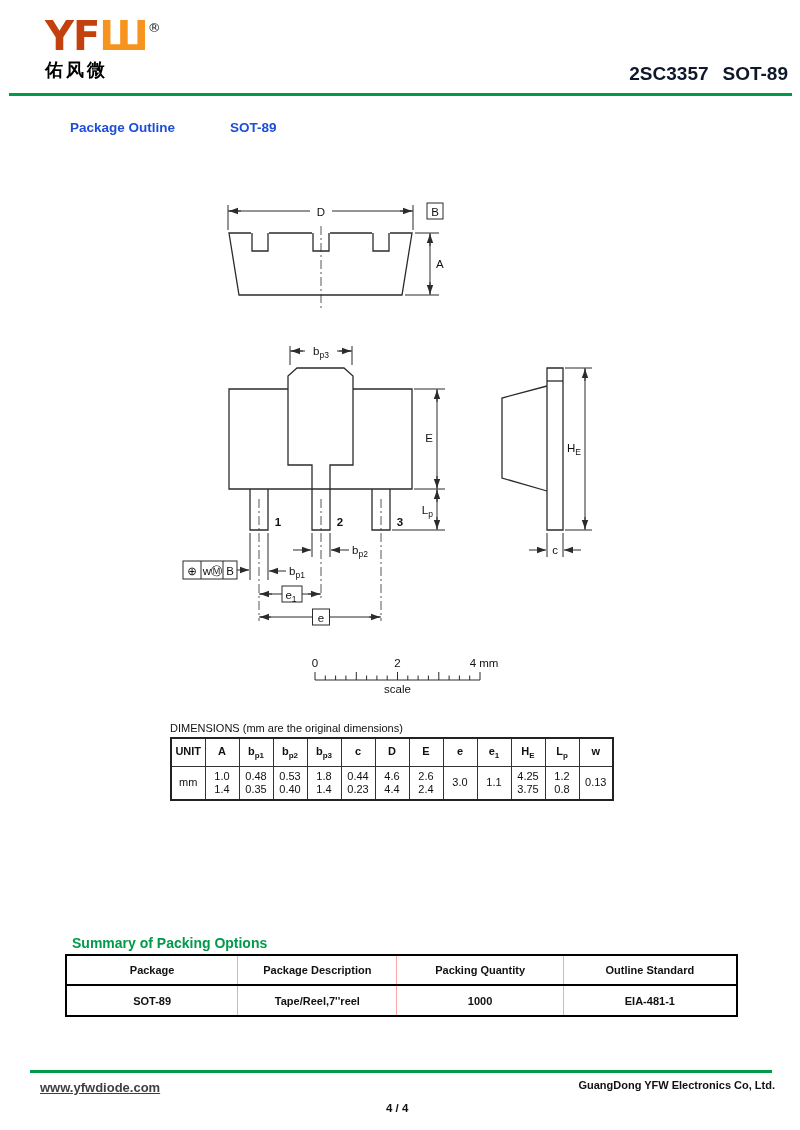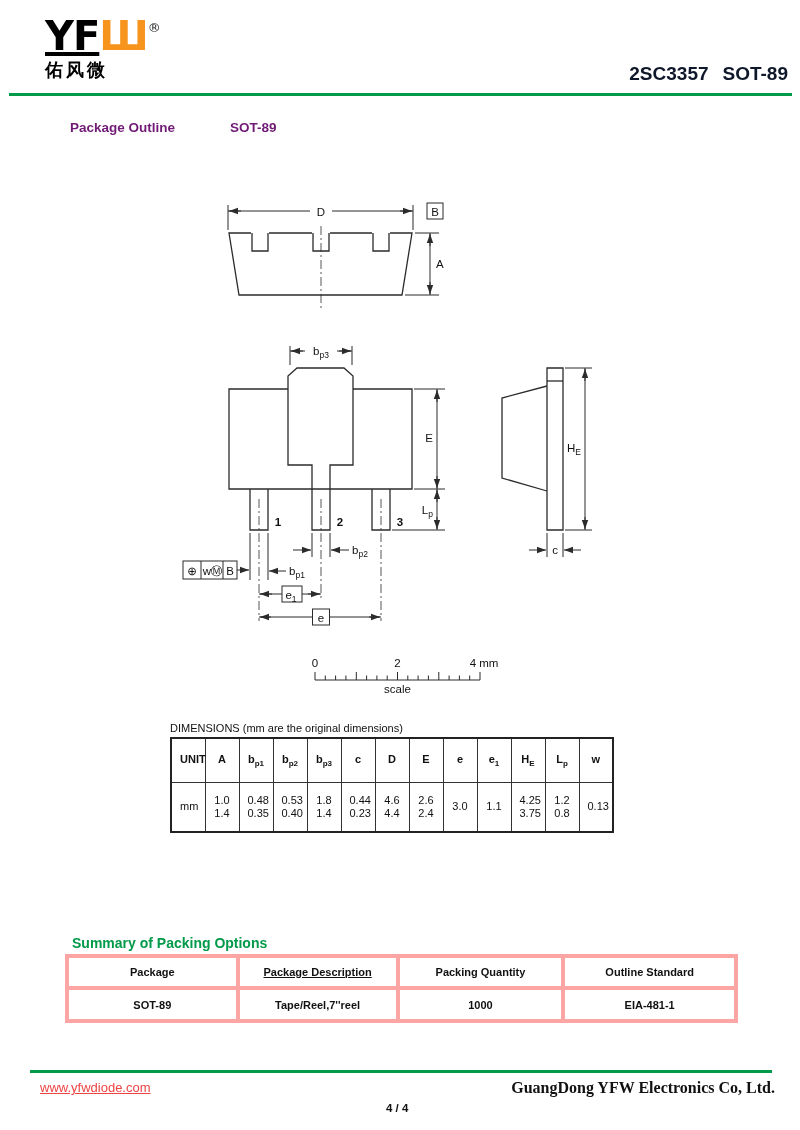--- a/index.html
+++ b/index.html
@@ -2,58 +2,58 @@
 <html><head>
 <meta charset="utf-8">
 <style>
   html,body{margin:0;padding:0;background:#e8e8e8;}
   .page{position:relative;width:800px;height:1130px;background:#ffffff;margin:0 auto;
         font-family:"Liberation Sans",sans-serif;color:#111;overflow:hidden;}
   .abs{position:absolute;}
 
   
   .logo-row{font-weight:800;font-size:40px;line-height:40px;letter-spacing:-1px;font-family:"DejaVu Sans",sans-serif;}
-  .lg-green{color:#000000;text-decoration:underline;}
+  .lg-green{color:#c2410c;}
   .lg-orange{color:#F7941D;}
   .lg-reg{font-size:13px;color:#222;vertical-align:18px;font-weight:400;letter-spacing:0;}
   .lg-cn{font-weight:700;font-size:18px;letter-spacing:3px;color:#000;margin-top:2px;font-family:"DejaVu Sans",sans-serif;}
   .prod-title{font-size:19px;font-weight:700;color:#0f172a;white-space:nowrap;}
   .prod-title .gap{display:inline-block;width:14px;}
   .rule{background:#009A49;}
 
-  .sec-head{color:#701a75;font-weight:700;font-size:13.5px;}
+  .sec-head{color:#1d4ed8;font-weight:700;font-size:13.5px;}
   .sec-head2{color:#009A49;font-weight:700;font-size:14px;}
 
   
   svg text{font-family:"Liberation Sans",sans-serif;font-size:11.5px;fill:#111;}
   .ln{stroke:#2b2b2b;stroke-width:1;fill:none;}
   .outl{stroke:#2b2b2b;stroke-width:1.3;fill:none;}
   .cl{stroke:#2b2b2b;stroke-width:0.8;fill:none;stroke-dasharray:9 3 2 3;}
   .tick{stroke:#2b2b2b;stroke-width:1;}
 
   
   .dim-title{font-size:11px;font-weight:400;}
   table{border-collapse:collapse;}
   .dimtab{table-layout:fixed;width:444px;font-size:11px;}
-  .dimtab th,.dimtab td{border:1px solid #333;text-align:center;padding:8px;}
+  .dimtab th,.dimtab td{border:1px solid #333;text-align:center;padding:0;}
   .dimtab th{height:27px;font-weight:700;}
   .dimtab td{height:32px;font-weight:400;line-height:13.5px;}
   .dimtab sub{font-size:8px;}
   .dimtab{border:2px solid #222;}
 
   
   .packtab{width:673px;font-size:11px;border:2px solid #000;}
-  .packtab th,.packtab td{border:4px solid #fca5a5;text-align:center;font-weight:700;}
+  .packtab th,.packtab td{border:1px solid #fca5a5;text-align:center;font-weight:700;}
   .packtab th{height:26px;border-bottom:2px solid #000;}
   .packtab td{height:27px;}
 
   
-  .site{color:#ef4444;font-weight:400;font-size:13px;text-decoration:underline;}
+  .site{color:#404040;font-weight:700;font-size:13px;text-decoration:underline;}
   .pageno{font-weight:700;font-size:11.5px;margin-top:20px;}
-  .company{font-weight:700;font-size:16px;white-space:nowrap;font-family:Liberation Serif, serif;}
+  .company{font-weight:700;font-size:11px;white-space:nowrap;}
 </style>
 </head>
 <body>
 
 <div class="page">
 
   <div class="abs" style="left:45px;top:8px;">
     <div class="logo-row">
       <span class="lg-green">YF</span><span class="lg-orange">Ш</span><span class="lg-reg">®</span>
     </div>
@@ -300,21 +300,21 @@
           </td>
     </tr>
   </tbody>
     </table>
 
   <div class="abs sec-head2" style="left:72px;top:935px;">Summary of Packing Options</div>
   <table class="abs packtab" style="left:65px;top:954px;">
     <tbody>
         <tr>
       <th style="width:168px;">Package</th>
-      <th style="width:156px;text-decoration:underline;">Package Description</th>
+      <th style="width:156px;">Package Description</th>
       <th style="width:163px;">Packing Quantity</th>
       <th style="width:170px;">Outline Standard</th>
     </tr>
     <tr>
       <td>SOT-89</td>
       <td>Tape/Reel,7''reel</td>
       <td>1000</td>
       <td>EIA-481-1</td>
     </tr>
   </tbody>

